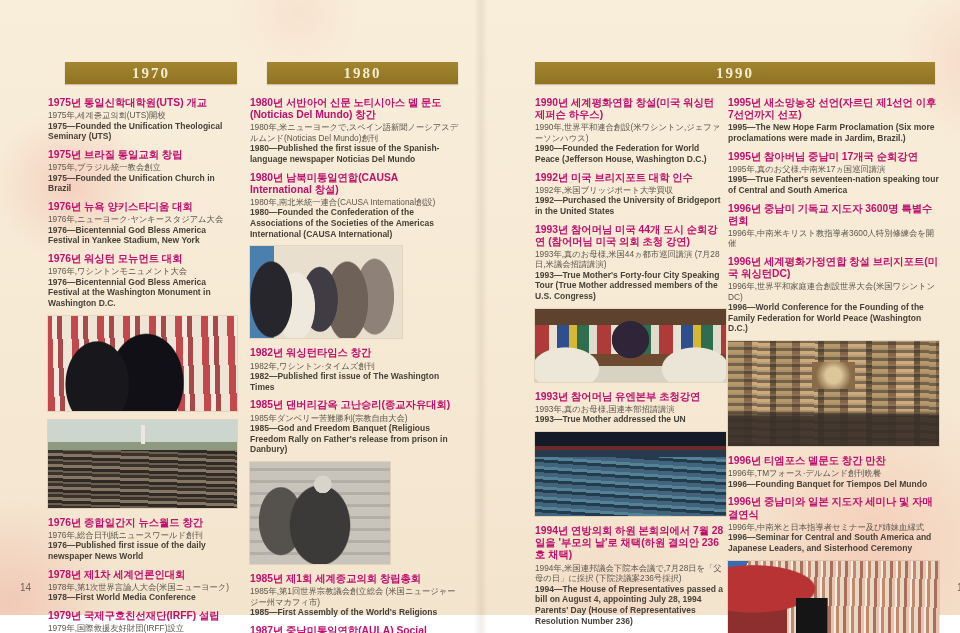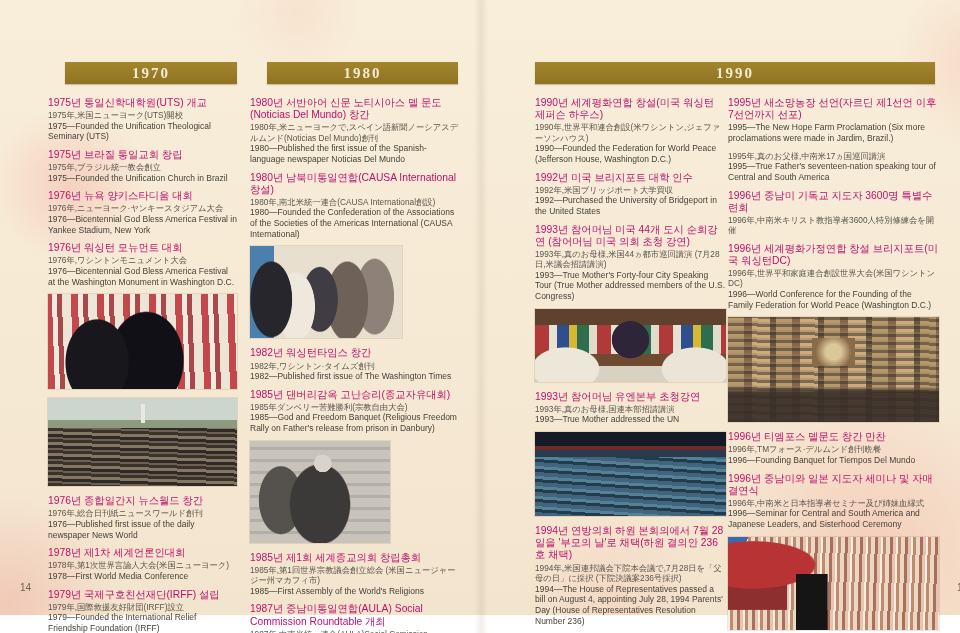--- a/index.html
+++ b/index.html
@@ -22,23 +22,23 @@
     letter-spacing:2px;text-align:center;line-height:22px;box-shadow:0 1px 1px rgba(90,60,20,.25);}
   #band-1970{left:65px;width:172px;}
   #band-1980{left:267px;width:191px;}
   #band-1990{left:535px;width:400px;}
   .col{position:absolute;top:97px;}
   #col-c1970{left:48px;width:189px;}
   #col-c1980{left:250px;width:211px;}
   #col-c1990a{left:535px;width:191px;}
   #col-c1990b{left:728px;width:211px;}
   .event{margin-bottom:7px;}
-  .event .h{color:#c00f6d;font-weight:normal;font-size:10.3px;line-height:1.18;margin-bottom:1px;}
+  .event .h{color:#c00f6d;font-weight:bold;font-size:10.3px;line-height:1.18;margin-bottom:1px;}
   .event .jp{color:#5a554d;font-size:8.3px;line-height:1.26;}
-  .event .en{color:#474239;font-size:8.5px;line-height:1.26;}
+  .event .en{color:#474239;font-size:8.5px;line-height:1.26;font-weight:bold;}
   .photo{position:relative;overflow:hidden;margin:2px 0 9px 0;box-shadow:0 0 0 1px rgba(120,95,60,.15);}
   
   .ph-yankee{background:
     radial-gradient(ellipse 17% 46% at 26% 72%, #17171c 97%, transparent),
     radial-gradient(ellipse 20% 52% at 52% 70%, #101016 97%, transparent),
     radial-gradient(circle 7px at 26% 44%, #e8d3bd 96%, transparent),
     radial-gradient(circle 7px at 50% 40%, #e9d4be 96%, transparent),
     repeating-linear-gradient(88deg, rgba(186,44,52,.85) 0 7px, rgba(240,235,224,.9) 7px 12px, rgba(150,32,40,.8) 12px 17px, rgba(236,228,214,.9) 17px 26px);}
   .ph-monument{background:
     repeating-linear-gradient(2deg, rgba(52,46,40,.9) 0 3px, rgba(110,96,80,.85) 3px 5px, rgba(40,36,32,.9) 5px 8px, rgba(140,124,104,.8) 8px 11px),
@@ -96,21 +96,21 @@
 <div id="spread">
   <div id="gutter"></div>
 
   <div class="band" id="band-1970">1970</div>
   <div class="band" id="band-1980">1980</div>
   <div class="band" id="band-1990">1990</div>
 
   <div class="col" id="col-c1970">
       <div class="event">
         <div class="h">1975년 통일신학대학원(UTS) 개교</div>
-        <div class="jp">1975年,米国ニューヨーク(UTS)開校</div>
+        <div class="jp">1975年,세계종교의회(UTS)開校</div>
         <div class="en">1975—Founded the Unification Theological Seminary (UTS)</div>
       </div>
       <div class="event">
         <div class="h">1975년 브라질 통일교회 창립</div>
         <div class="jp">1975年,ブラジル統一教会創立</div>
         <div class="en">1975—Founded the Unification Church in Brazil</div>
       </div>
       <div class="event">
         <div class="h">1976년 뉴욕 양키스타디움 대회</div>
         <div class="jp">1976年,ニューヨーク·ヤンキースタジアム大会</div>
@@ -200,20 +200,21 @@
         <div class="jp">1994年,米国連邦議会下院本会議で,7月28日を「父母の日」に採択 (下院決議案236号採択)</div>
         <div class="en">1994—The House of Representatives passed a bill on August 4, appointing July 28, 1994 Parents' Day (House of Representatives Resolution Number 236)</div>
       </div>
     </div>
   <div class="col" id="col-c1990b">
       <div class="event">
         <div class="h">1995년 새소망농장 선언(자르딘 제1선언 이후 7선언까지 선포)</div>
         <div class="en">1995—The New Hope Farm Proclamation (Six more proclamations were made in Jardim, Brazil.)</div>
       </div>
       <div class="event">
+        <div class="h">1995년 참아버님 중남미 17개국 순회강연</div>
         <div class="jp">1995年,真のお父様,中南米17ヵ国巡回講演</div>
         <div class="en">1995—True Father's seventeen-nation speaking tour of Central and South America</div>
       </div>
       <div class="event">
         <div class="h">1996년 중남미 기독교 지도자 3600명 특별수련회</div>
         <div class="jp">1996年,中南米キリスト教指導者3600人特別修練会を開催</div>
       </div>
       <div class="event">
         <div class="h">1996년 세계평화가정연합 창설 브리지포트(미국 워싱턴DC)</div>
         <div class="jp">1996年,世界平和家庭連合創設世界大会(米国ワシントンDC)</div>

